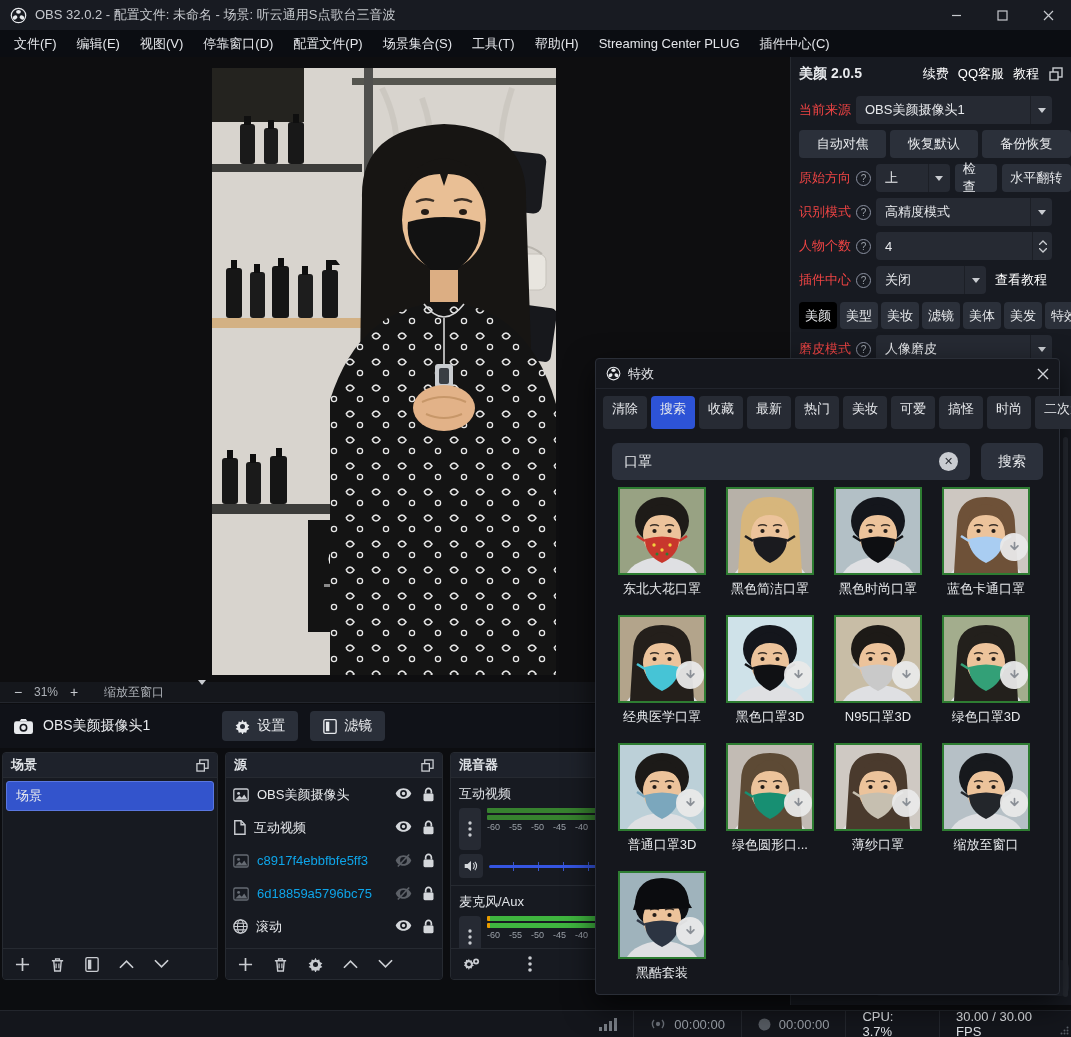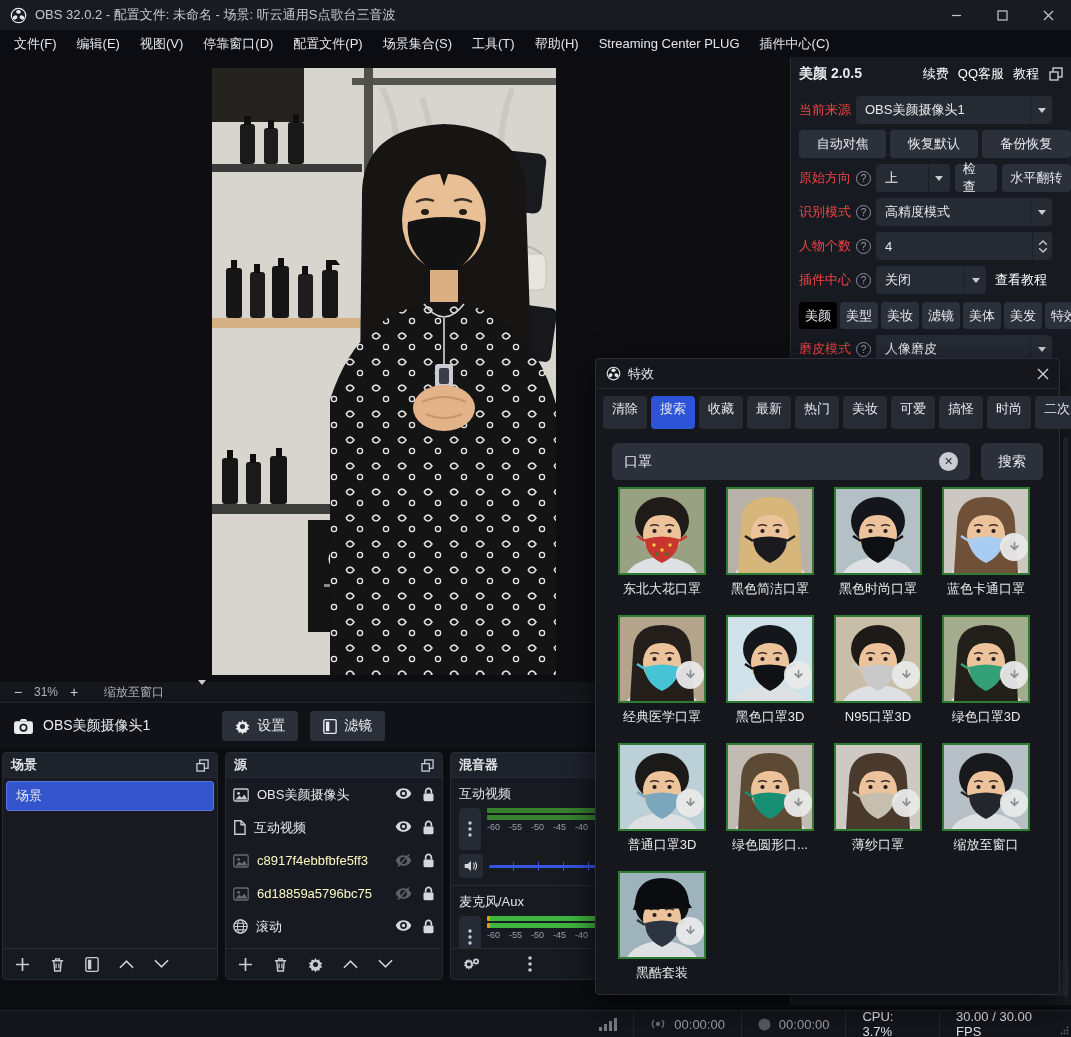--- a/index.html
+++ b/index.html
@@ -35,21 +35,21 @@
         border-radius:4px;overflow:hidden;}
   .dock-header{height:25px;background:#1e222b;display:flex;align-items:center;padding:0 8px;
                font-size:13px;font-weight:bold;color:#dfe2e6;border-bottom:1px solid #262a31;}
   .popout{margin-left:auto;}
   .dock-toolbar{position:absolute;bottom:0;left:0;right:0;height:31px;border-top:1px solid #262a31;
                 display:flex;align-items:center;gap:20px;padding:0 12px;background:#171a21;}
   .scene-item{margin:3px;height:30px;background:#3354cc;border:1px solid #5a77e0;border-radius:3px;
               display:flex;align-items:center;padding:0 9px;font-size:13px;}
   .src-row{height:33px;display:flex;align-items:center;padding:0 7px;gap:8px;font-size:13px;}
   .src-row .nm{flex:1;white-space:nowrap;overflow:hidden;}
-  .src-row.dim .nm{color:#fef9c3;}
+  .src-row.dim .nm{color:#0ea5e9;}
   .src-row .ric{display:flex;gap:10px;}
   
   .mx-ch{padding:7px 8px 0 8px;}
   .mx-ch + .mx-ch{border-top:1px solid #262a31;margin-top:7px;}
   .mx-name{font-size:13px;color:#dfe2e6;margin-bottom:5px;}
   .mx-row{display:flex;}
   .mx-dots{width:22px;height:42px;background:#262a33;border-radius:4px;display:flex;
            align-items:center;justify-content:center;}
   .mx-meterwrap{flex:1;margin-left:6px;overflow:hidden;}
   .meter{height:5px;border-radius:1px;margin-bottom:2px;}

